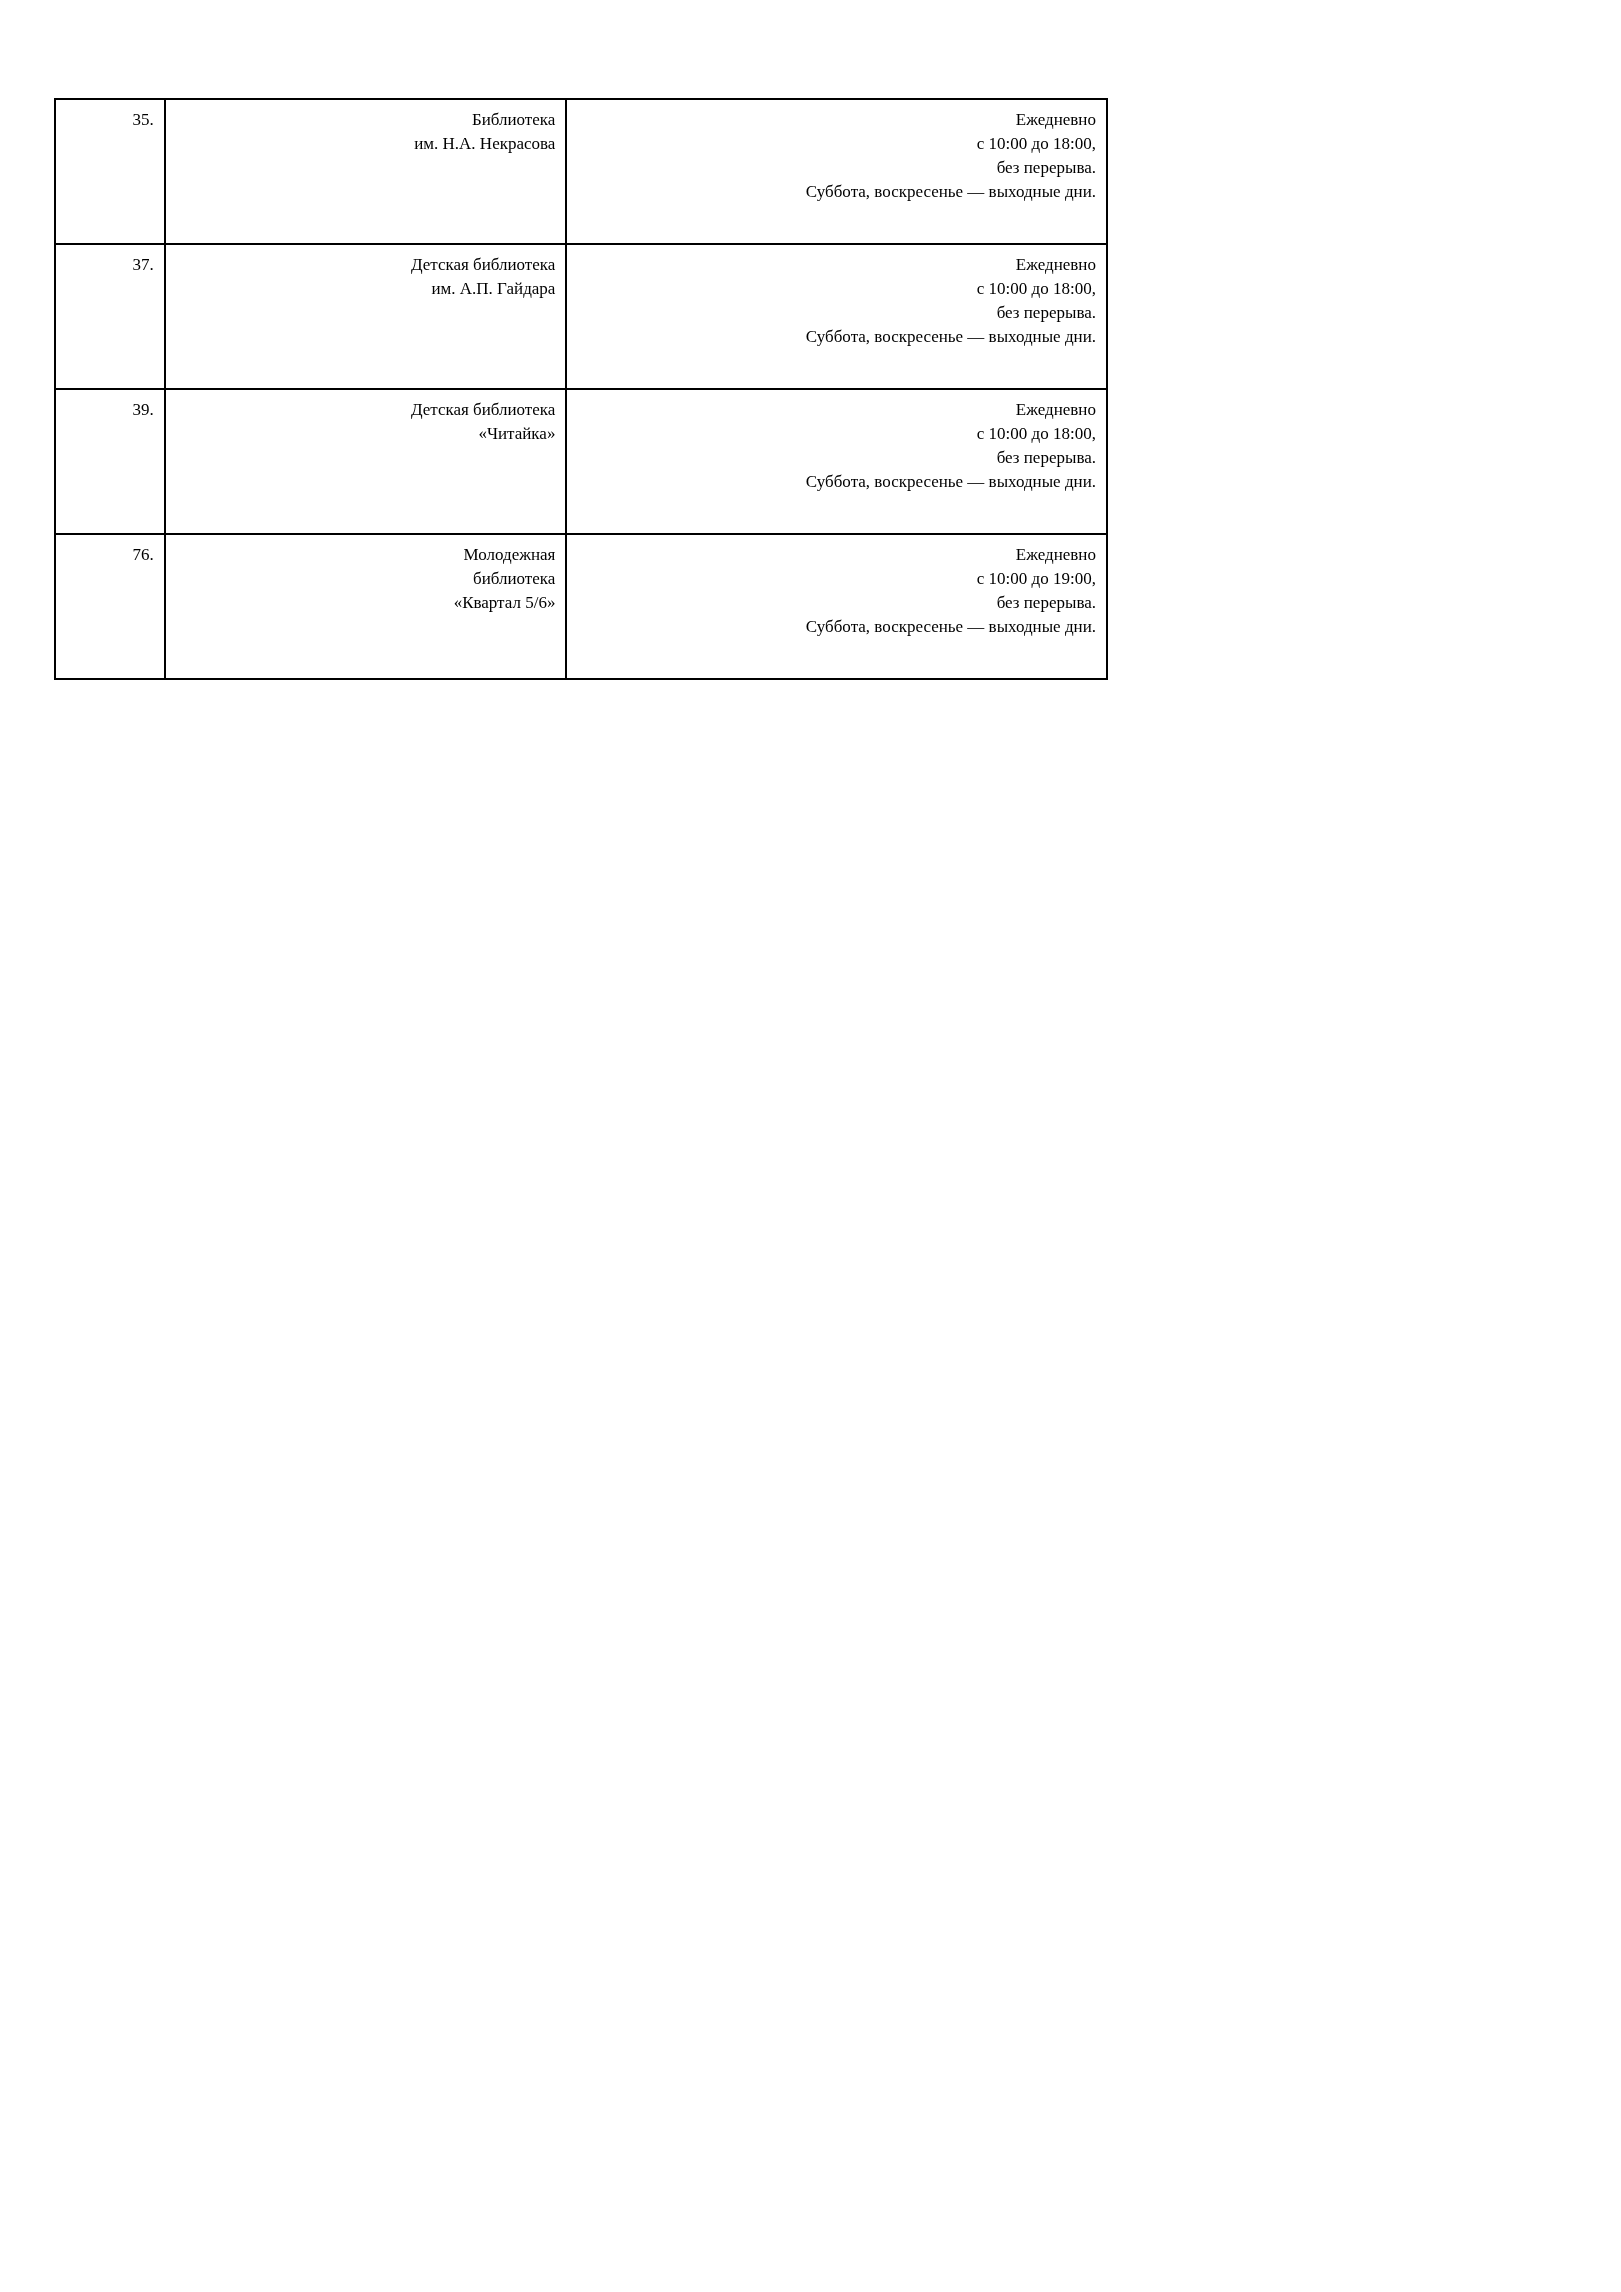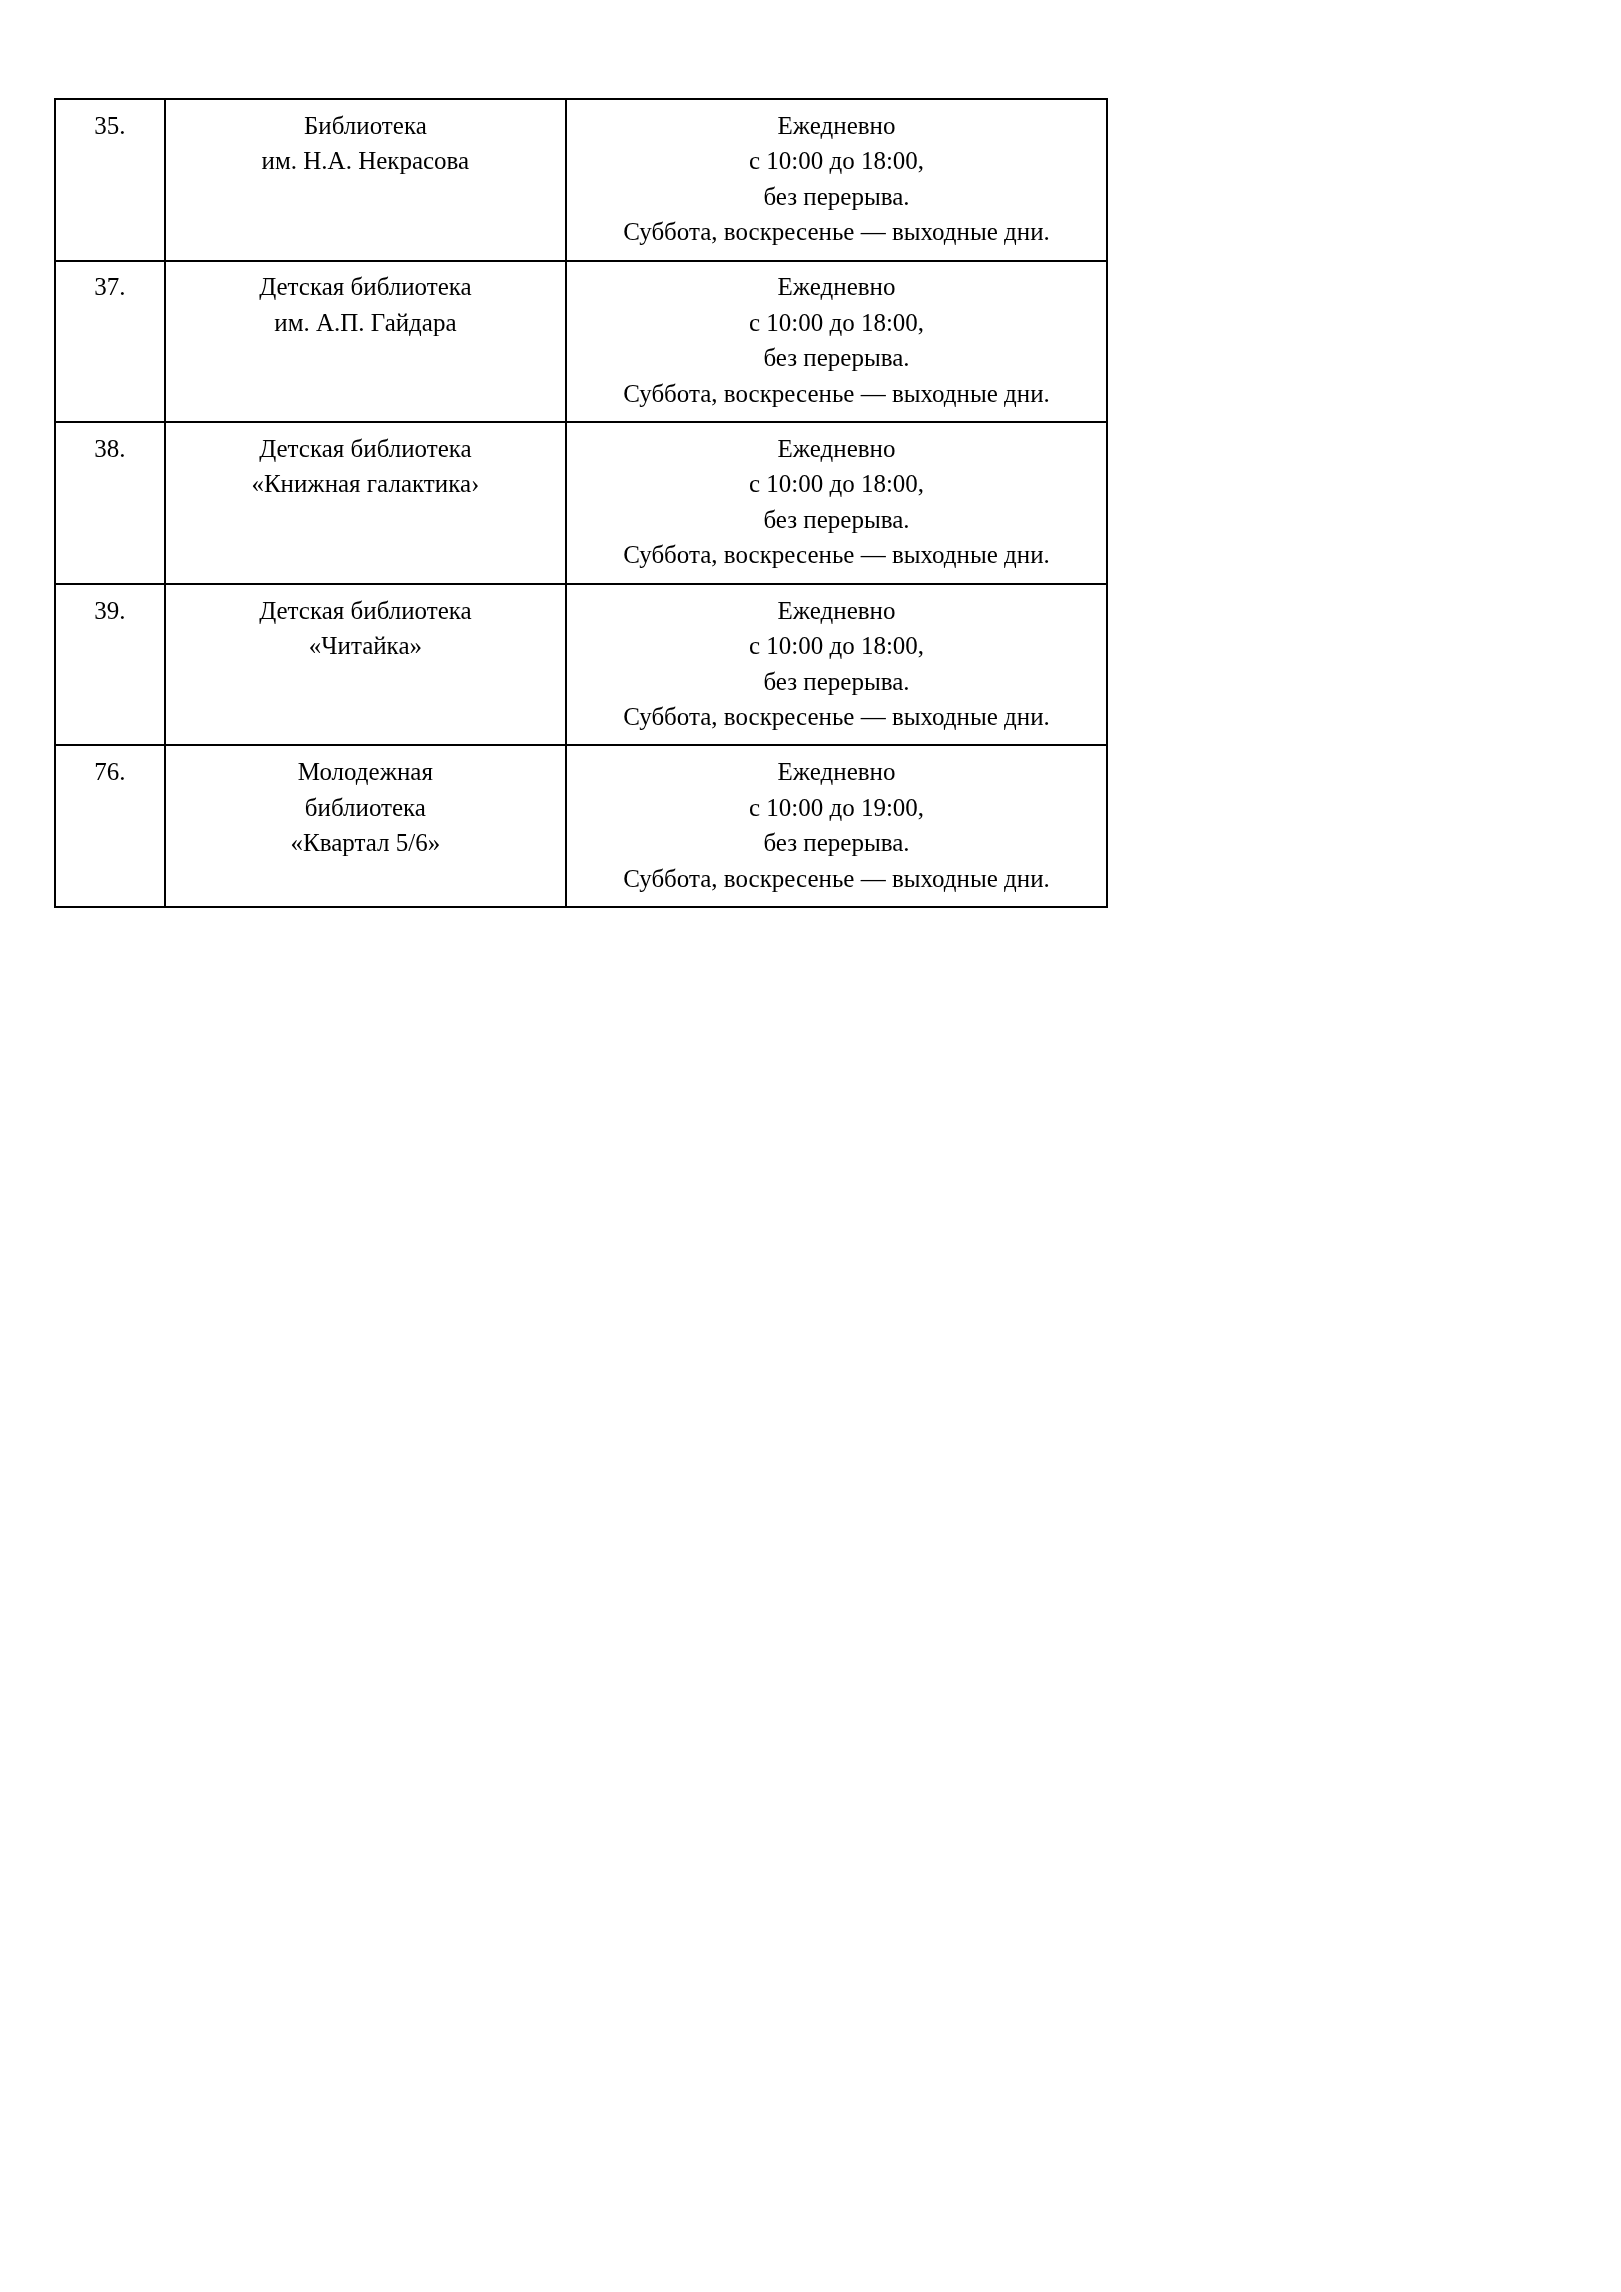--- a/index.html
+++ b/index.html
@@ -23,24 +23,24 @@
     position: absolute;
     left: 54px;
     top: 98px;
     border-collapse: collapse;
     table-layout: fixed;
     width: 988px;
   }
   table.schedule-table td {
     border: 2px solid #000000;
     vertical-align: top;
-    font-size: 25px;
+    font-size: 17px;
     line-height: 1.42;
     white-space: pre-line;
-    text-align: center;
+    text-align: right;
     padding: 7.8px 9.8px 9.8px 9.8px;
     overflow: hidden;
     margin-left: 32px;
   }
   table.schedule-table tr {
     height: 145px;
   }
   td.col-num {
     width: 88px;
     padding-top: 35px;
@@ -73,29 +73,20 @@
       <tr>
         <td class="col-num">37.</td>
         <td class="col-name">Детская библиотека
 им. А.П. Гайдара</td>
         <td class="col-sched">Ежедневно
 с 10:00 до 18:00,
 без перерыва.
 Суббота, воскресенье — выходные дни.</td>
       </tr>
       <tr>
-        <td class="col-num">38.</td>
-        <td class="col-name">Детская библиотека
-«Книжная галактика›</td>
-        <td class="col-sched">Ежедневно
-с 10:00 до 18:00,
-без перерыва.
-Суббота, воскресенье — выходные дни.</td>
-      </tr>
-      <tr>
         <td class="col-num">39.</td>
         <td class="col-name">Детская библиотека
 «Читайка»</td>
         <td class="col-sched">Ежедневно
 с 10:00 до 18:00,
 без перерыва.
 Суббота, воскресенье — выходные дни.</td>
       </tr>
       <tr>
         <td class="col-num">76.</td>

